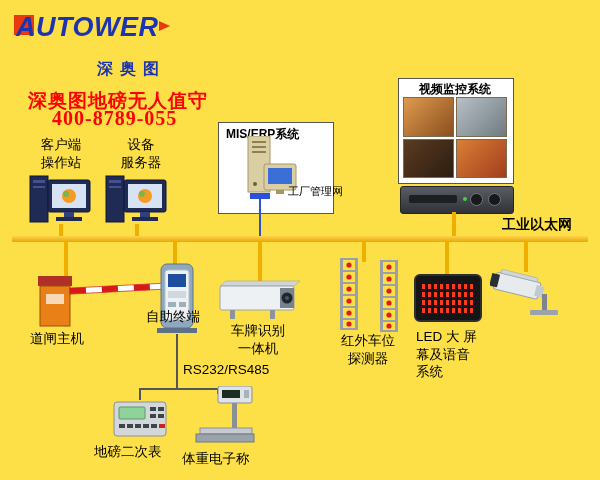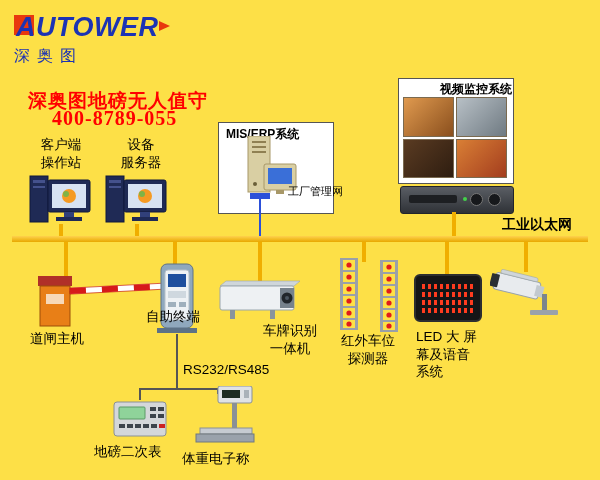--- a/index.html
+++ b/index.html
@@ -8,36 +8,36 @@
   .abs{position:absolute;}
 
   
   .logo{position:absolute;left:14px;top:12px;width:152px;}
   .logo-row{position:relative;height:30px;}
   .logo-square{position:absolute;left:0;top:3px;width:20px;height:20px;background:#e8380d;}
   .logo-text{position:absolute;left:2px;top:0;font-style:italic;font-weight:bold;font-size:27px;
              color:#1c33b4;letter-spacing:0.5px;}
   .logo-arrow{position:absolute;right:-4px;top:9px;width:0;height:0;
               border-left:11px solid #e8380d;border-top:5px solid transparent;border-bottom:5px solid transparent;}
-  .logo-sub{margin-top:4px;text-align:left;color:#1c33b4;font-weight:normal;font-size:16px;letter-spacing:7px;}
+  .logo-sub{margin-top:17px;text-align:right;color:#1c33b4;font-weight:bold;font-size:16px;letter-spacing:7px;}
 
   .main-title{position:absolute;left:28px;top:88px;color:#ff0000;font-weight:bold;font-size:19px;
               letter-spacing:1px;font-family:"Liberation Serif",serif;}
   .phone{position:absolute;left:52px;top:107px;color:#ff0000;font-weight:bold;font-size:20px;
          font-family:"Liberation Serif",serif;letter-spacing:1px;}
 
   .lbl{position:absolute;font-size:13.5px;line-height:1.3;color:#000;white-space:pre-line;}
   .lbl.center{text-align:center;}
 
   
   .mis-box{position:absolute;left:218px;top:122px;width:114px;height:90px;border:1px solid #555;background:#fff;}
   .mis-title{position:absolute;left:226px;top:126px;font-size:12px;font-weight:bold;}
   .mis-net{position:absolute;left:288px;top:184px;font-size:11px;}
   .video-box{position:absolute;left:398px;top:78px;width:114px;height:104px;border:1px solid #555;background:#fff;}
-  .video-title{position:absolute;left:398px;top:81px;width:114px;text-align:right;font-size:12px;font-weight:bold;}
+  .video-title{position:absolute;left:398px;top:81px;width:114px;text-align:center;font-size:12px;font-weight:bold;}
   .thumbs{position:absolute;left:403px;top:97px;width:104px;height:81px;display:grid;
           grid-template-columns:1fr 1fr;grid-template-rows:1fr 1fr;gap:2px;}
   .thumb{border:1px solid #7a6a50;}
   .t1{background:linear-gradient(135deg,#e09a4f,#8a4f1d);}
   .t2{background:linear-gradient(135deg,#b8c0c6,#6f7a82);}
   .t3{background:linear-gradient(135deg,#5a3b22,#2e1d10);}
   .t4{background:linear-gradient(135deg,#d97f35,#a33d1e);}
 
   .dvr{position:absolute;left:400px;top:186px;width:112px;height:26px;border-radius:3px;
        background:linear-gradient(#5a5e64,#2f3237);border:1px solid #22252a;}
@@ -178,21 +178,21 @@
 
   <svg class="abs" style="left:218px;top:276px;" width="88" height="48" viewBox="0 0 88 48">
     <polygon points="2,10 76,10 82,5 8,5" fill="#cfd6da" stroke="#9aa6ad" stroke-width="0.6"></polygon>
     <rect x="2" y="10" width="74" height="24" rx="2" fill="#eef1f3" stroke="#9aa6ad"></rect>
     <rect x="62" y="12" width="14" height="20" fill="#76828c"></rect>
     <circle cx="69" cy="22" r="5.5" fill="#20262b"></circle>
     <circle cx="69" cy="22" r="2" fill="#4a5660"></circle>
     <rect x="12" y="34" width="5" height="9" fill="#8a949c"></rect>
     <rect x="52" y="34" width="5" height="9" fill="#8a949c"></rect>
   </svg>
-  <div class="lbl center" style="left:226px;top:322px;width:64px;margin-left:32px;">车牌识别
+  <div class="lbl center" style="left:226px;top:322px;width:64px;">车牌识别
 一体机</div>
 
   <svg class="abs" style="left:338px;top:258px;" width="64" height="76" viewBox="0 0 64 76">
     <g fill="#9aa0a8">
       <rect x="2" y="0" width="3" height="72"></rect>
         <rect x="17" y="0" width="3" height="72"></rect>
       <rect x="2" y="0" width="18" height="2"></rect>
         <rect x="2" y="12" width="18" height="2"></rect>
       <rect x="2" y="24" width="18" height="2"></rect>
         <rect x="2" y="36" width="18" height="2"></rect>

